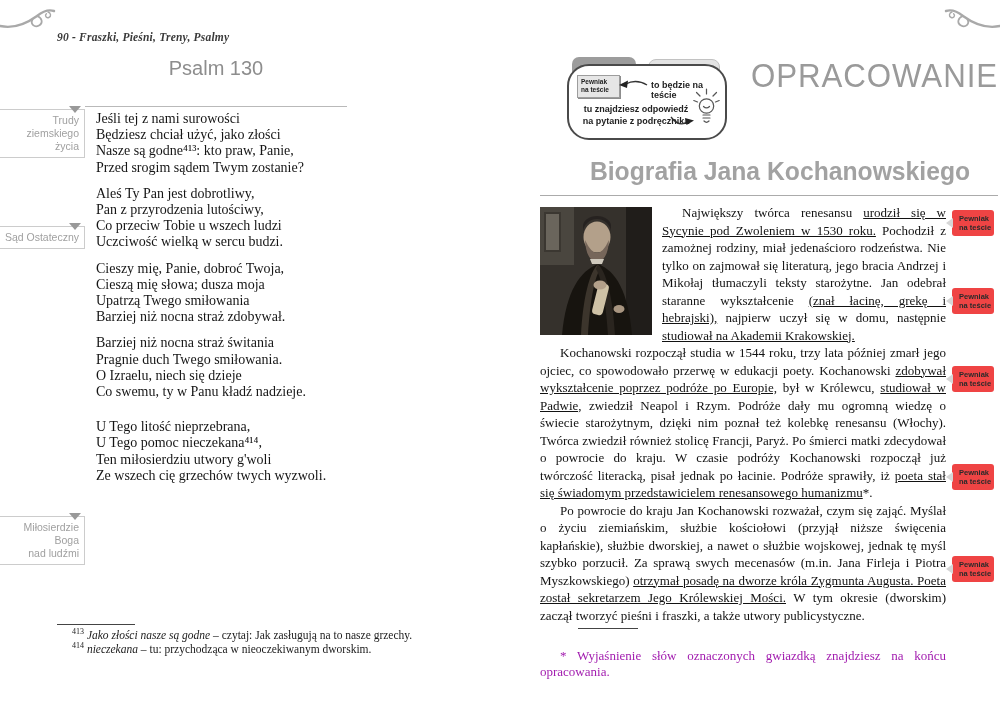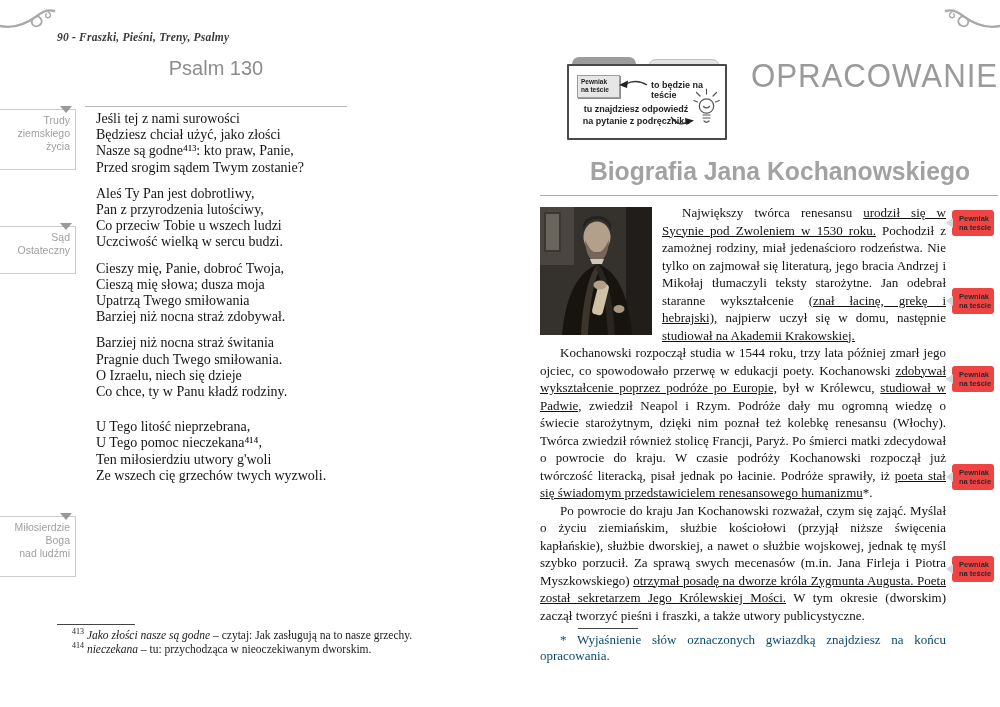--- a/index.html
+++ b/index.html
@@ -16,37 +16,37 @@
   
   .lp-header{position:absolute;left:57px;top:31px;font:italic bold 11.5px "Liberation Serif",serif;color:#3a3a3a;letter-spacing:.2px}
   .lp-title{position:absolute;left:85px;top:57px;width:262px;text-align:center;
             font-family:"Liberation Sans",sans-serif;font-size:20px;color:#8d8d8d}
   .lp-subtitle{position:absolute;left:85px;top:81px;width:262px;text-align:center;
             font:italic 16.5px "Liberation Sans",sans-serif;color:#8d8d8d}
   .lp-rule{position:absolute;left:85px;top:106px;width:262px;border-top:1px solid #b9b9b9}
   .psalm{position:absolute;left:96px;top:111px;font-size:14px;line-height:16.2px;color:#151515}
   .stanza{margin-bottom:10px}
   .stanza:nth-child(5),.stanza:nth-child(6){margin-top:19px}
-  .mlabel{position:absolute;left:0;width:76px;box-sizing:border-box;background:#fff;
+  .mlabel{position:absolute;left:0;width:85px;box-sizing:border-box;background:#fff;
           border:1px solid #ccc;border-left:none;color:#a0a0a0;
           font:10.5px "Liberation Sans",sans-serif;line-height:13px;text-align:right;
-          padding:4px 5px 16px 0;white-space:pre-line}
+          padding:4px 5px 4px 0;white-space:pre-line}
   .mlabel::after{content:'';position:absolute;right:3px;top:-4px;
           border-left:6px solid transparent;border-right:6px solid transparent;border-top:7px solid #999}
   .mlabel-1{top:109px}
   .mlabel-2{top:226px}
   .mlabel-3{top:516px}
   .lp-fnrule{position:absolute;left:57px;top:624px;width:78px;border-top:1px solid #444}
   .lp-fn{position:absolute;left:72px;top:628px;width:350px;font-size:11.5px;line-height:14px;color:#1a1a1a}
 
   
   .legend-tab1{position:absolute;left:572px;top:57px;width:64px;height:18px;background:#9c9c9c;border-radius:7px 7px 0 0}
   .legend-tab2{position:absolute;left:648px;top:59px;width:70px;height:14px;background:#e3e3e3;border:1px solid #c2c2c2;border-radius:8px 8px 0 0}
   .legend-box{position:absolute;left:567px;top:64px;width:156px;height:72px;background:#fff;
-              border:2px solid #4a4a4a;border-radius:1px;font-family:"Liberation Sans",sans-serif}
+              border:2px solid #4a4a4a;border-radius:22px;font-family:"Liberation Sans",sans-serif}
   .legend-badge{position:absolute;left:8px;top:9px;width:36px;background:#e6e6e6;border:1px solid #9d9d9d;
               box-shadow:1px 1px 0 #8d8d8d;font-weight:bold;font-size:6.5px;line-height:1.3;color:#222;
               padding:2px 2px 2px 3px;white-space:pre-line}
   .legend-arr1{position:absolute;left:48px;top:13px}
   .legend-line1{position:absolute;left:82px;top:14px;font-weight:bold;font-size:9px;color:#222}
   .legend-line2{position:absolute;left:12px;top:37px;width:110px;text-align:center;font-weight:bold;
               font-size:9px;line-height:1.35;color:#222;white-space:pre-line}
   .legend-arr2{position:absolute;left:100px;top:48px}
   .legend-bulb{position:absolute;left:124px;top:22px}
 
@@ -63,22 +63,22 @@
   .portrait{float:left;width:112px;height:128px;margin:3px 10px 2px 0}
 
   .pewniak-tab{position:absolute;left:952px;width:42px;height:26px;background:#ef4444;border-radius:3px;
             font:bold 7.5px "Liberation Sans",sans-serif;color:#2a2a2a;line-height:1.25;
             display:flex;align-items:center;box-sizing:border-box;padding-left:7px;white-space:pre-line}
   .pewniak-tab::before{content:'';position:absolute;left:-6px;top:50%;transform:translateY(-50%);
             border-top:5px solid transparent;border-bottom:5px solid transparent;border-right:7px solid #d6d6d6}
   .ptab-1{top:210px}.ptab-2{top:288px}.ptab-3{top:366px}.ptab-4{top:464px}.ptab-5{top:556px}
 
   .rp-fnrule{position:absolute;left:578px;top:628px;width:60px;border-top:1px solid #444}
-  .rp-fn{position:absolute;left:540px;top:632px;width:406px;font-size:13px;line-height:16px;
-         text-align:justify;text-indent:20px;color:#0c4a6e}
+  .rp-fn{position:absolute;left:540px;top:648px;width:406px;font-size:13px;line-height:16px;
+         text-align:justify;text-indent:20px;color:#a21caf}
 </style>
 </head>
 <body>
 
 <div class="spread">
 
   <svg class="orn orn-left" viewBox="0 0 56 36">
     <g fill="none" stroke="#a9a9a9" stroke-width="2.4" stroke-linecap="round">
       <path d="M0,22 C14,25 26,20 37,12 C42,8 48,5 54,7"></path>
       <path d="M37,12 c5,1.5 6.5,7 2,9.5 c-4.5,2.5 -9,-1.5 -6.5,-6" stroke-width="1.8"></path>
@@ -114,21 +114,21 @@
       <div class="stanza">
         <div>Cieszy mię, Panie, dobroć Twoja,</div>
         <div>Cieszą mię słowa; dusza moja</div>
         <div>Upatrzą Twego smiłowania</div>
         <div>Barziej niż nocna straż zdobywał.</div>
       </div>
       <div class="stanza">
         <div>Barziej niż nocna straż świtania</div>
         <div>Pragnie duch Twego smiłowania.</div>
         <div>O Izraelu, niech się dzieje</div>
-        <div>Co chce, ty w Panu kładź rodziny.</div>
+        <div>Co swemu, ty w Panu kładź nadzieje.</div>
       </div>
       <div class="stanza">
         <div>U Tego litość nieprzebrana,</div>
         <div>U Tego pomoc nieczekana⁴¹⁴,</div>
         <div>Ten miłosierdziu utwory g'woli</div>
         <div>Ze wszech cię grzechów twych wyzwoli.</div>
       </div>
     </div>
 
   <div class="mlabel mlabel-1">Trudy ziemskiego

